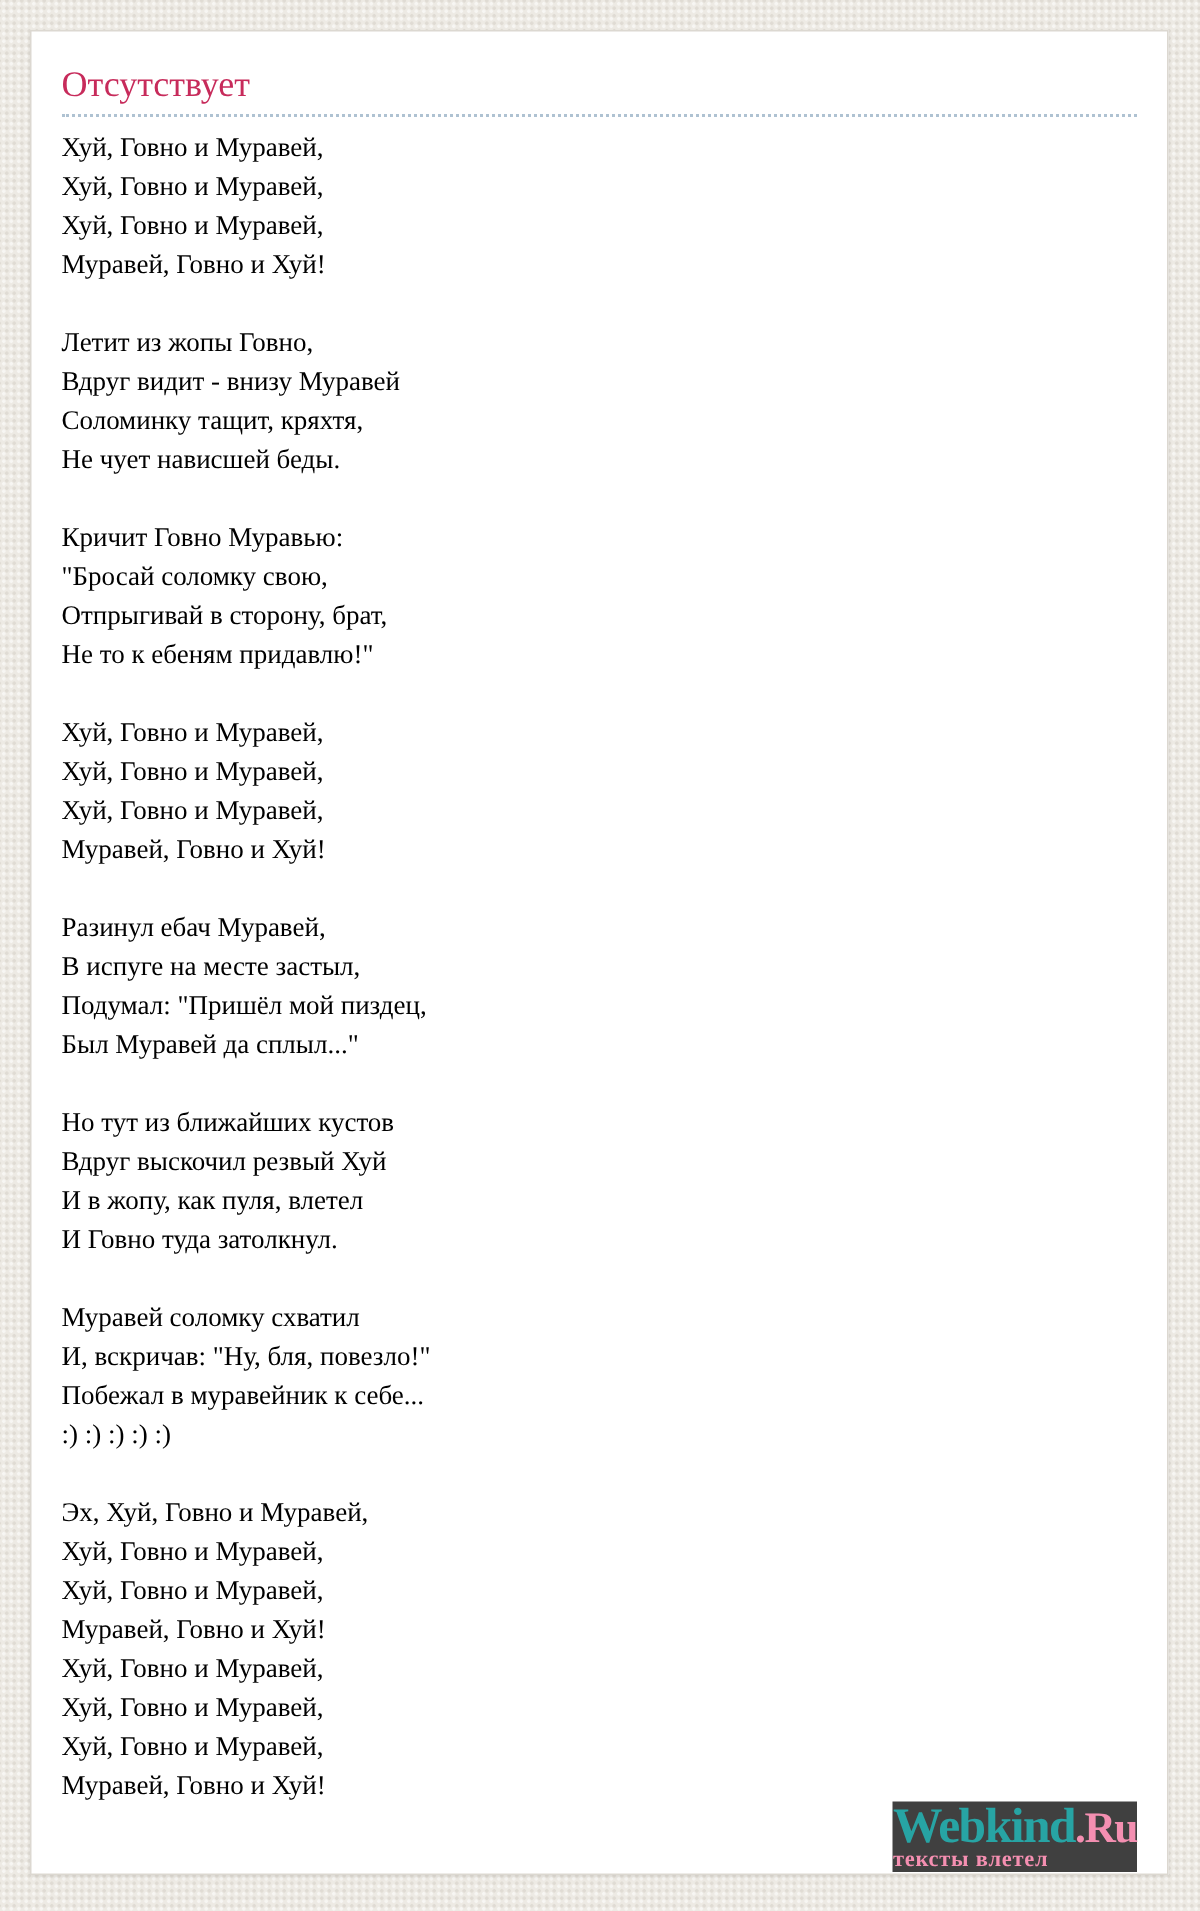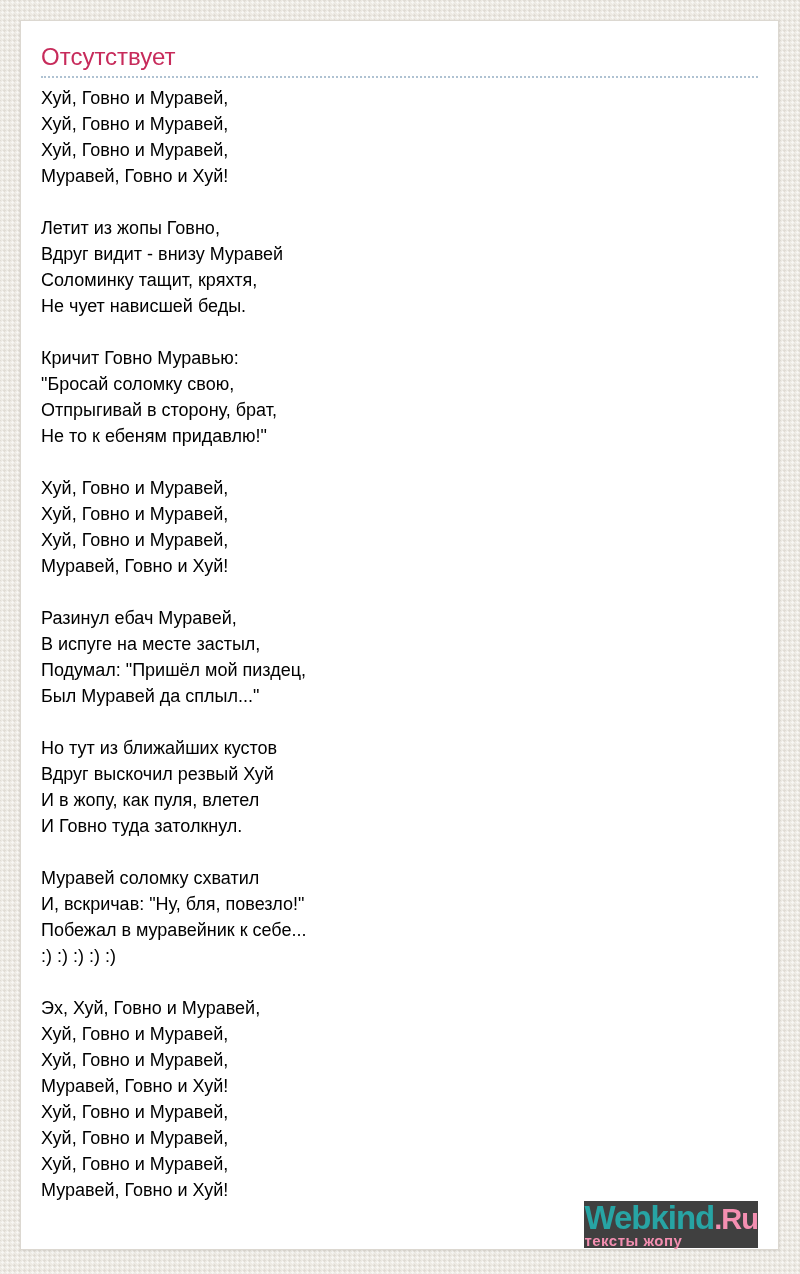--- a/index.html
+++ b/index.html
@@ -28,20 +28,21 @@
     width: 759px;
     height: 1230px;
     background: #FFFFFF;
     border: 1px solid #DCD8D1;
     box-shadow: 0 1px 3px rgba(0,0,0,0.07);
   }
   .card-inner {
     position: relative;
     height: 100%;
     padding: 0 20px;
+    font-family: Liberation Serif, serif;
   }
   .title {
     margin: 0;
     padding-top: 22px;
     font-size: 24px;
     line-height: 28px;
     font-weight: normal;
     color: #C72B5B;
   }
   .artist-line {
@@ -150,17 +151,17 @@
 Муравей, Говно и Хуй!
 Хуй, Говно и Муравей,
 Хуй, Говно и Муравей,
 Хуй, Говно и Муравей,
 Муравей, Говно и Хуй!</div>
 
     <div class="logo">
       <div class="logo-line">
         <span class="logo-web">Webkind</span><span class="logo-ru">.Ru</span>
       </div>
-      <div class="logo-tagline">тексты жопу</div>
+      <div class="logo-tagline">тексты влетел</div>
     </div>
 
   </div>
 </div>
 
 </body></html>

